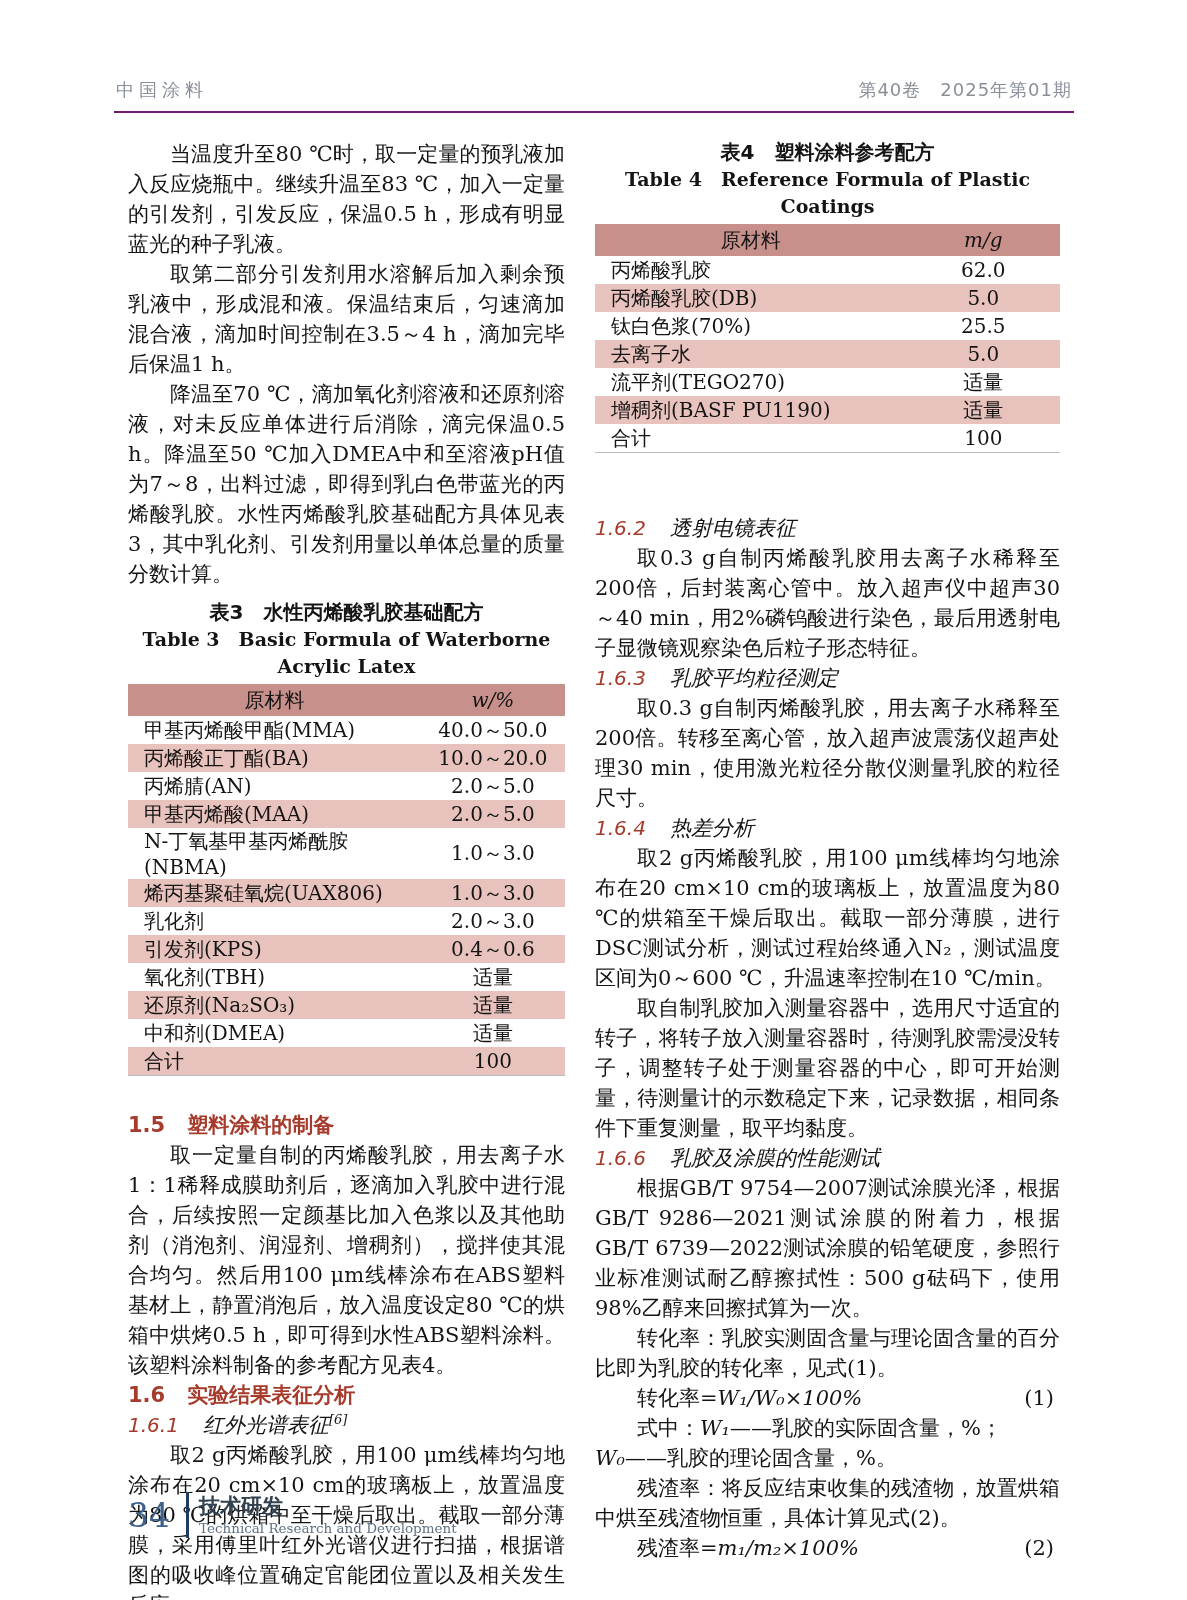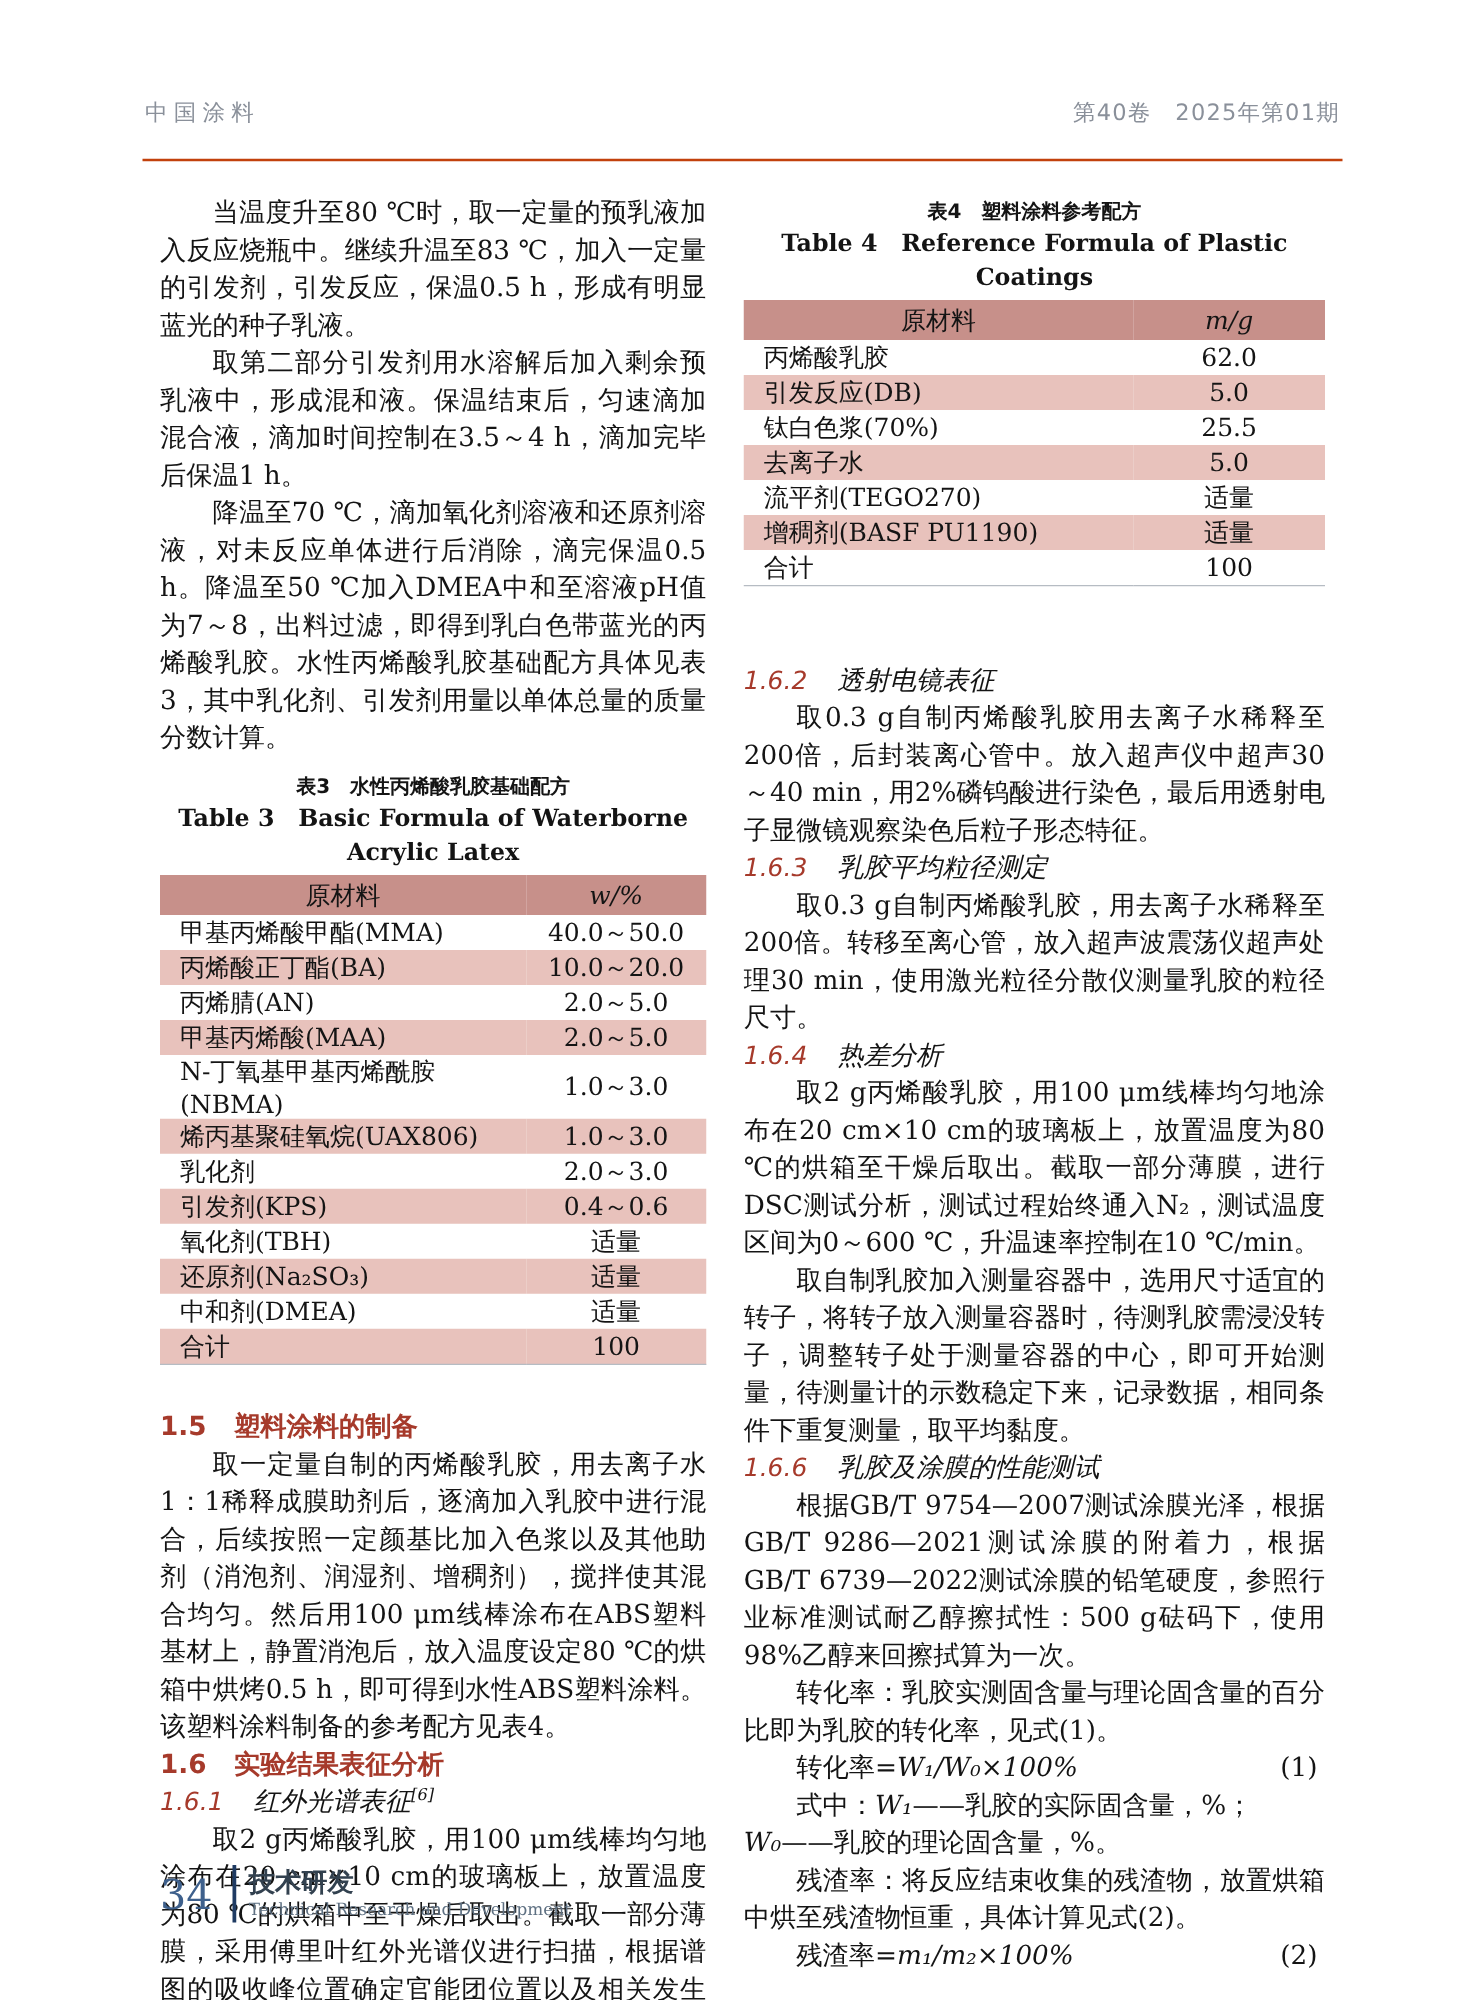--- a/index.html
+++ b/index.html
@@ -16,38 +16,38 @@
   .page{
     position:relative;width:1187px;height:1600px;background:#ffffff;
     font-family:"DejaVu Serif","Liberation Serif",serif;color:#141414;
     overflow:hidden;
   }
   .content{position:absolute;left:128px;top:78px;width:932px;}
 
   
   .page-header{
     display:flex;justify-content:space-between;align-items:flex-end;
-    margin:0 -14px;padding:0 2px 25px 2px;
-    border-bottom:2px solid #c2410c;
+    margin:0 -14px;padding:0 2px 9px 2px;
+    border-bottom:2px solid #701a75;
     font-family:"DejaVu Sans","Liberation Sans",sans-serif;
     font-size:18px;color:var(--header-gray);gap:47px;
   }
   .journal-name{letter-spacing:5px;}
   .issue-info{letter-spacing:1px;}
 
   
   .columns{display:flex;gap:30px;margin-top:26px;}
   .col-left{width:437px;}
   .col-right{width:465px;}
 
   p.body{margin:0;text-indent:2em;text-align:justify;font-size:21px;line-height:30px;}
 
   
   .caption{text-align:center;margin:10px 0 4px 0;}
-  .caption .cn{font-family:"DejaVu Sans","Liberation Sans",sans-serif;font-weight:700;font-size:16px;line-height:27px;}
+  .caption .cn{font-family:"DejaVu Sans","Liberation Sans",sans-serif;font-weight:700;font-size:20px;line-height:27px;}
   .caption .en{font-weight:700;font-size:19px;line-height:27px;}
   .col-right .caption.first{margin-top:0;}
 
   
   table.formula-table{width:100%;border-collapse:collapse;font-size:20px;margin:2px 0 0 0;border-bottom:1px solid #b6bcc3;}
   table.formula-table th{background:var(--table-header-bg);font-weight:400;height:30px;}
   table.formula-table th.val-h{font-style:italic;}
   table.formula-table td{height:28px;padding:0;}
   table.formula-table td.mat{text-align:left;padding-left:16px;}
   table.formula-table td.val,table.formula-table th.val-h{text-align:center;width:33%;}
@@ -192,21 +192,21 @@
               <th class="mat-h">原材料</th>
               <th class="val-h">m/g</th>
             </tr>
           </thead>
           <tbody>
             <tr>
                 <td class="mat">丙烯酸乳胶</td>
                 <td class="val">62.0</td>
               </tr>
             <tr>
-                <td class="mat">引发反应(DB)</td>
+                <td class="mat">丙烯酸乳胶(DB)</td>
                 <td class="val">5.0</td>
               </tr>
             <tr>
                 <td class="mat">钛白色浆(70%)</td>
                 <td class="val">25.5</td>
               </tr>
             <tr>
                 <td class="mat">去离子水</td>
                 <td class="val">5.0</td>
               </tr>

